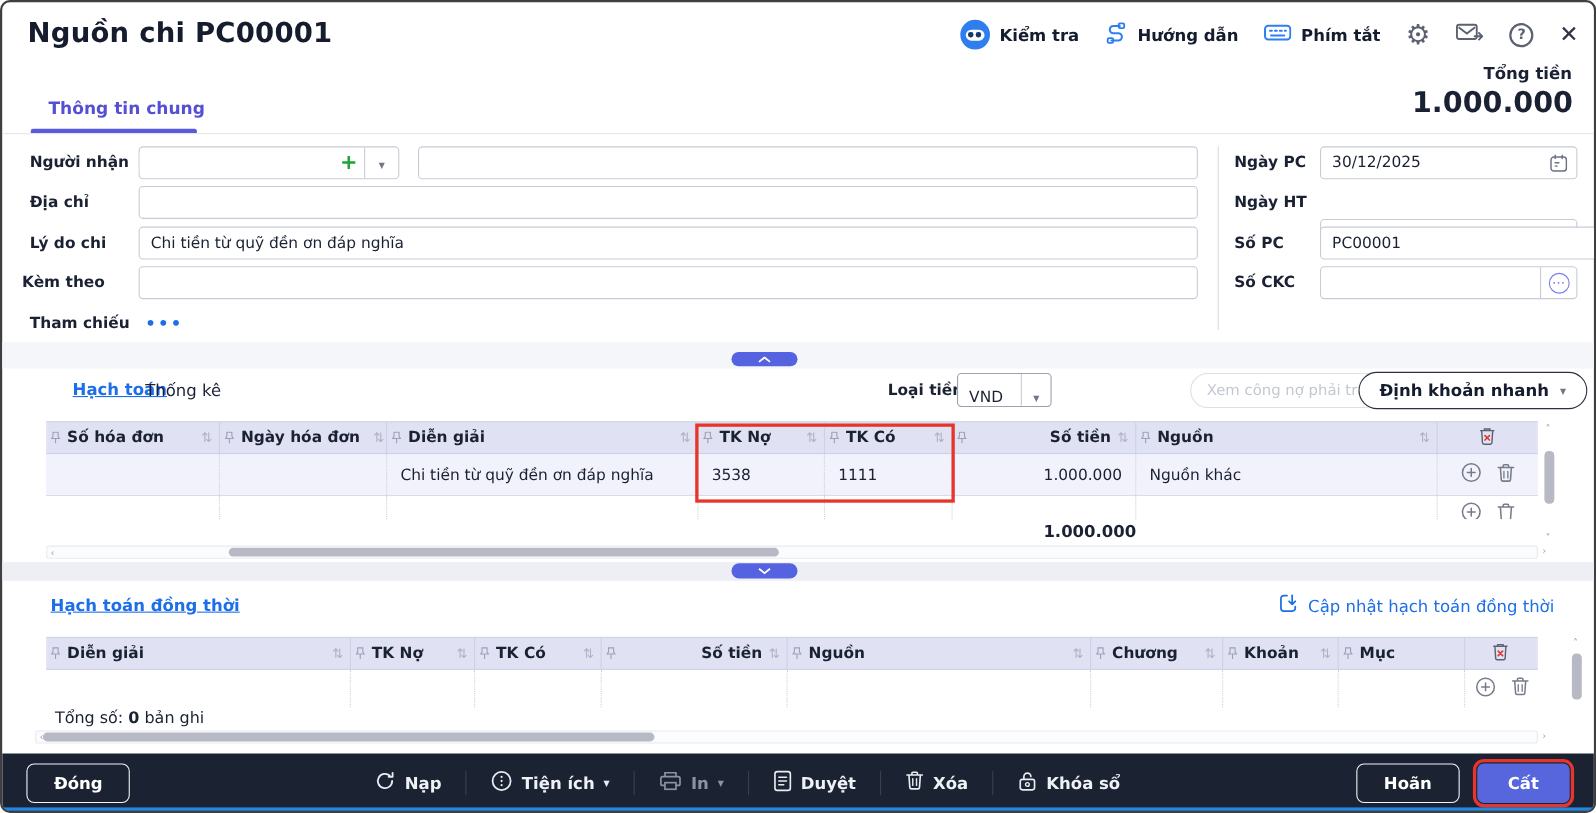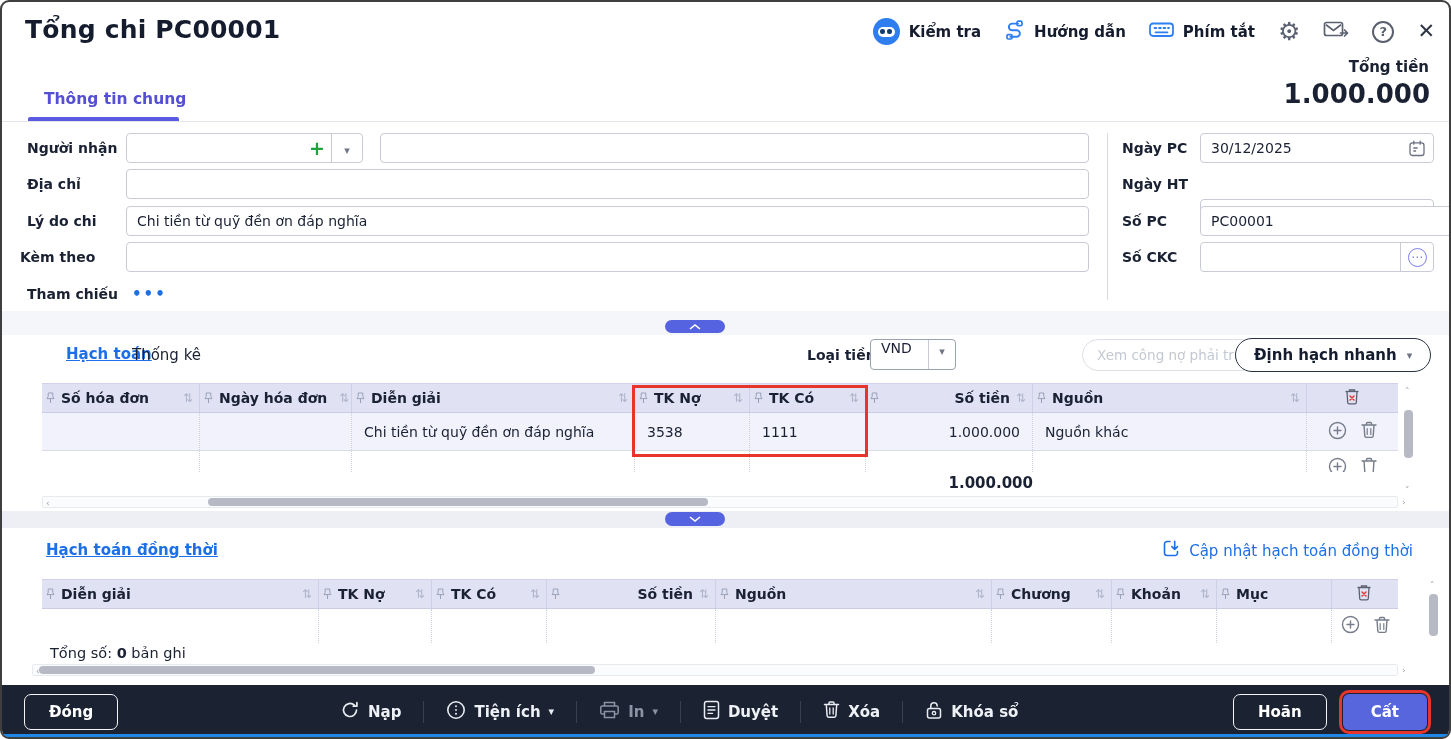--- a/index.html
+++ b/index.html
@@ -41,21 +41,21 @@
   .ckc-btn{width:32px;display:flex;align-items:center;justify-content:center;cursor:pointer;}
   .ckc-circle{width:19px;height:19px;border-radius:50%;border:1.5px solid #7b7ee8;color:#7b7ee8;font-size:12px;display:flex;align-items:center;justify-content:center;box-sizing:border-box;}
   
   .band-top{left:0;top:309px;width:100%;height:24px;background:#f5f6f9;}
   .band-mid{left:0;top:509px;width:100%;height:17px;background:#edeff4;}
   .pill{width:60px;height:14px;border-radius:7px;background:#5663e0;display:flex;align-items:center;justify-content:center;cursor:pointer;}
   
   .link-tab{font-size:15px;font-weight:bold;color:#1d6fe8;text-decoration:underline;cursor:pointer;}
   .plain-tab{font-size:15px;color:#1a2133;cursor:pointer;}
   .cur-label{font-size:14px;font-weight:bold;}
-  .select{display:flex;align-items:flex-start;border:1px solid #9ba1ae;border-radius:4px;height:31px;box-sizing:border-box;background:#fff;}
+  .select{display:flex;align-items:flex-end;border:1px solid #9ba1ae;border-radius:4px;height:31px;box-sizing:border-box;background:#fff;}
   .select .val{flex:1;padding:0 10px;font-size:14px;}
   .select .vsep{width:1px;height:29px;background:#c8cbd5;}
   .select .caret-btn{width:26px;text-align:center;}
   .pill-btn-disabled{height:32px;border:1px solid #dcdfe6;border-radius:16px;color:#c3c8d2;font-size:13.5px;display:flex;align-items:center;justify-content:center;padding:0 14px;box-sizing:border-box;background:#fff;}
   .pill-btn{height:34px;border:1px solid #2a3142;border-radius:17px;color:#141c2e;font-size:15px;font-weight:bold;display:flex;align-items:center;justify-content:center;gap:10px;padding:0 18px;box-sizing:border-box;background:#fff;cursor:pointer;}
   
   .tbl{left:40px;width:1356px;}
   .thead{display:flex;background:#e0e2f4;height:30px;border-top:1px solid #cfd2e8;border-bottom:1px solid #c9cce0;box-sizing:border-box;}
   .th{display:flex;align-items:center;gap:6px;padding:0 6px 0 4px;box-sizing:border-box;border-right:1px solid #cdd0e6;font-size:14px;font-weight:bold;overflow:hidden;white-space:nowrap;}
   .th:last-child{border-right:none;}
@@ -89,21 +89,21 @@
   .f-right{position:absolute;right:22px;top:0;height:53px;display:flex;align-items:center;gap:16px;}
   .btn-save{height:36px;border:none;border-radius:6px;background:#5766dd;color:#fff;font-size:15px;font-weight:bold;padding:0 28px;cursor:pointer;outline:3px solid #e7352c;outline-offset:1px;font-family:inherit;}
   .blue-strip{left:0;bottom:0;width:100%;height:3px;background:#1f87e6;}
   .pin svg{display:block;}
 </style>
 </head>
 <body>
 
 <div class="window">
 
-  <div class="abs title">Tổng chi PC00001</div>
+  <div class="abs title">Nguồn chi PC00001</div>
 
   <div class="abs hdr-actions">
     <div class="hdr-item">
       <span class="ava">
           <span class="goggle">
             <i></i>
             <i></i>
           </span>
         </span>
       <span>Kiểm tra</span>
@@ -214,21 +214,21 @@
   <div class="abs plain-tab" style="left:130px;top:344px;">Thống kê</div>
 
   <div class="abs cur-label" style="left:805px;top:345px;">Loại tiền</div>
   <div class="abs select" style="left:868px;top:337px;width:86px;">
     <span class="val">VND</span>
     <span class="vsep"></span>
     <span class="caret-btn"><span class="caret">▾</span></span>
   </div>
   <div class="abs pill-btn-disabled" style="left:1080px;top:337px;">Xem công nợ phải trả</div>
   <div class="abs pill-btn" style="left:1233px;top:336px;">
-    <span>Định hạch nhanh</span>
+    <span>Định khoản nhanh</span>
     <span class="caret">▾</span>
   </div>
 
   <div class="abs tbl" style="top:381px;">
     <div class="thead">
       <div class="th" style="width:158px;">
           <span class="pin">
             <svg width="9" height="12" viewBox="0 0 9 12">
               <path d="M2.2 1h4.6v3.6l1.2 2H1l1.2-2z" fill="none" stroke="#9aa0b8"></path>
               <line x1="4.5" y1="6.8" x2="4.5" y2="11" stroke="#9aa0b8"></line>

